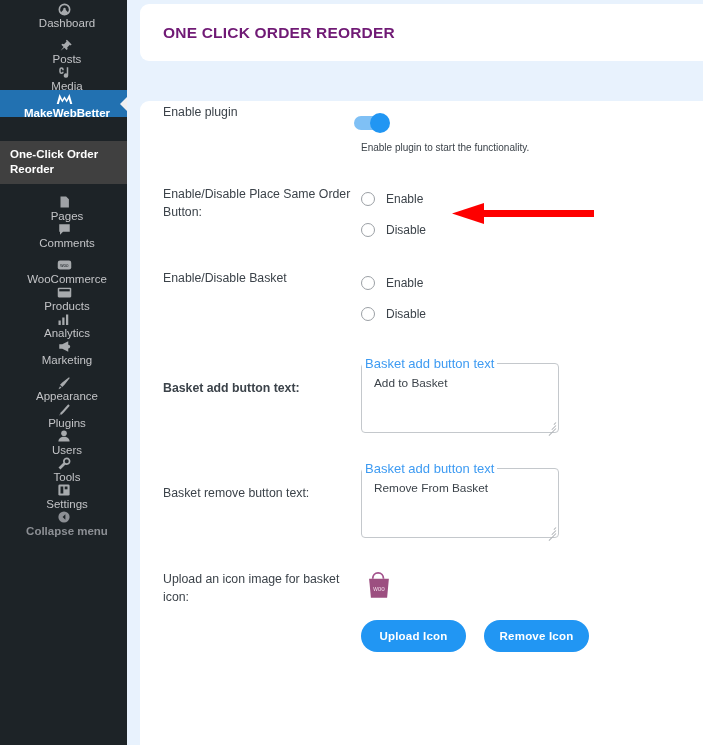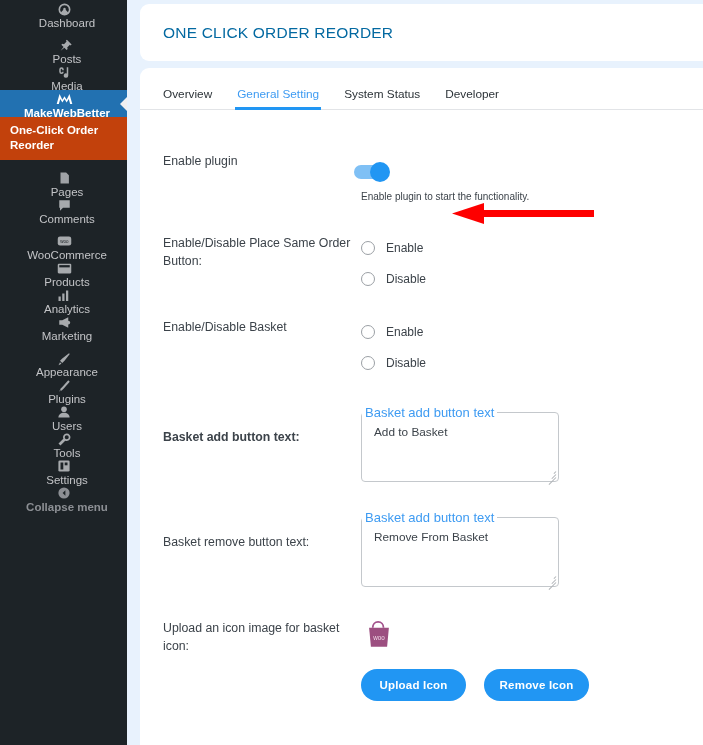--- a/index.html
+++ b/index.html
@@ -61,22 +61,23 @@
     position: absolute;
     right: -1px;
     top: 50%;
     transform: translateY(-50%);
     width: 0; height: 0;
     border-top: 8px solid transparent;
     border-bottom: 8px solid transparent;
     border-right: 8px solid #f0f0f1;
   }
   .submenu {
-    background: #c2410c;
+    background: #404040;
     padding: 6px 0 7px 10px;
+    margin-top: 24px;
   }
   .submenu-item {
     color: #fff;
     font-size: 11.5px;
     font-weight: bold;
     line-height: 15px;
     padding-right: 6px;
   }
   .menu-item.collapse-item { color: #8c8f94; font-weight: bold; }
   .menu-item.collapse-item .mi-icon { color: #8c8f94; }
@@ -99,23 +100,23 @@
 
   #title-card {
     margin-top: 4px;
     height: 57px;
     display: flex;
     align-items: center;
     padding-left: 23px;
     box-sizing: border-box;
   }
   #page-title {
-    color: #0369a1;
+    color: #701a75;
     font-size: 15.5px;
-    font-weight: normal;
+    font-weight: bold;
     letter-spacing: 0.2px;
   }
 
   #body-card {
     margin-top: 7px;
     min-height: 680px;
     border-radius: 9px 0 0 0;
   }
 
   
@@ -457,26 +458,20 @@
 </div>
 
 <div id="main-area">
 
   <div class="card" id="title-card">
     <div id="page-title">ONE CLICK ORDER REORDER</div>
   </div>
 
   <div class="card" id="body-card">
 
-    <div id="tabs">
-      <div class="tab">Overview</div>
-      <div class="tab active">General Setting</div>
-      <div class="tab">System Status</div>
-      <div class="tab">Developer</div>
-    </div>
 
     <div class="form-row" style="margin-top:40px;">
       <div class="row-label">Enable plugin</div>
       <div class="row-control">
         <div class="toggle-wrap">
           <div class="switch">
             <div class="knob"></div>
           </div>
         </div>
         <div class="helper-text">Enable plugin to start the functionality.</div>

